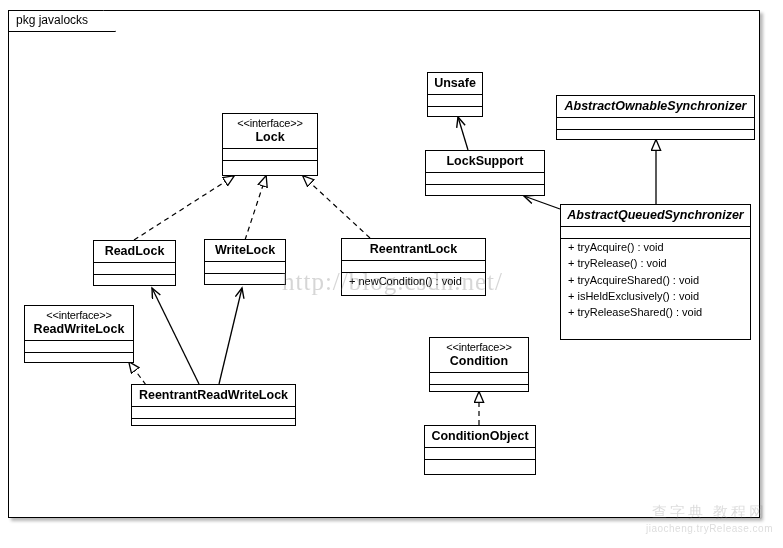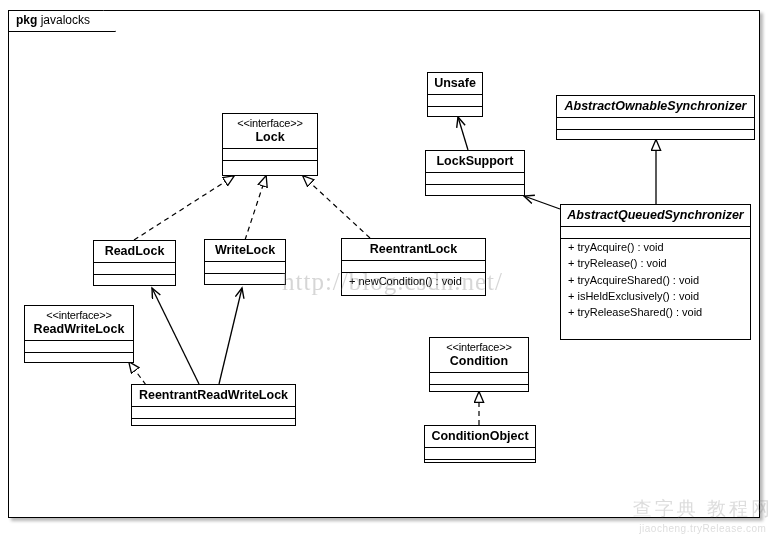--- a/index.html
+++ b/index.html
@@ -44,21 +44,21 @@
   }
   #package-tab-label {
     position: absolute;
     left: 16px;
     top: 13px;
     font-size: 12px;
     color: #000000;
     white-space: nowrap;
   }
   #package-tab-label .kw {
-    font-weight: bold;
+    font-weight: normal;
   }
 
   
   .uml-class {
     position: absolute;
     background: #ffffff;
     border: 1.6px solid #000000;
     box-sizing: border-box;
     z-index: 5;
   }
@@ -132,21 +132,21 @@
     letter-spacing: 1px;
   }
   #watermark-brand {
     right: 10px;
     bottom: 14px;
     text-align: center;
     color: rgba(120,120,120,0.26);
   }
   #watermark-brand .cn {
     display: block;
-    font-size: 19px;
+    font-size: 15px;
     letter-spacing: 3px;
   }
   #watermark-brand .site {
     display: block;
     font-size: 10px;
     letter-spacing: 0.5px;
     margin-top: 1px;
   }
 </style>
 </head>
@@ -203,21 +203,21 @@
   </div>
 
   <div class="uml-class" style="left:427px; top:72px; width:56px; height:45px;">
     <div class="uml-head">
       <span class="cname">Unsafe</span>
     </div>
     <div class="uml-attrs"></div>
     <div class="uml-ops empty"></div>
   </div>
 
-  <div class="uml-class" style="left:425px; top:150px; width:100px; height:46px;">
+  <div class="uml-class" style="left:425px; top:150px; width:120px; height:46px;">
     <div class="uml-head">
       <span class="cname">LockSupport</span>
     </div>
     <div class="uml-attrs"></div>
     <div class="uml-ops empty"></div>
   </div>
 
   <div class="uml-class" style="left:556px; top:95px; width:199px; height:45px;">
     <div class="uml-head">
       <span class="cname abstract">AbstractOwnableSynchronizer</span>
@@ -285,21 +285,21 @@
 
   <div class="uml-class" style="left:429px; top:337px; width:100px; height:55px;">
     <div class="uml-head">
       <span class="stereotype">&lt;&lt;interface&gt;&gt;</span>
       <span class="cname">Condition</span>
     </div>
     <div class="uml-attrs"></div>
     <div class="uml-ops empty"></div>
   </div>
 
-  <div class="uml-class" style="left:424px; top:425px; width:112px; height:38px;">
+  <div class="uml-class" style="left:424px; top:425px; width:112px; height:50px;">
     <div class="uml-head">
       <span class="cname">ConditionObject</span>
     </div>
     <div class="uml-attrs"></div>
     <div class="uml-ops empty"></div>
   </div>
 
   <div class="watermark" id="watermark-url">http://blog.csdn.net/</div>
 
   <div class="watermark" id="watermark-brand">

